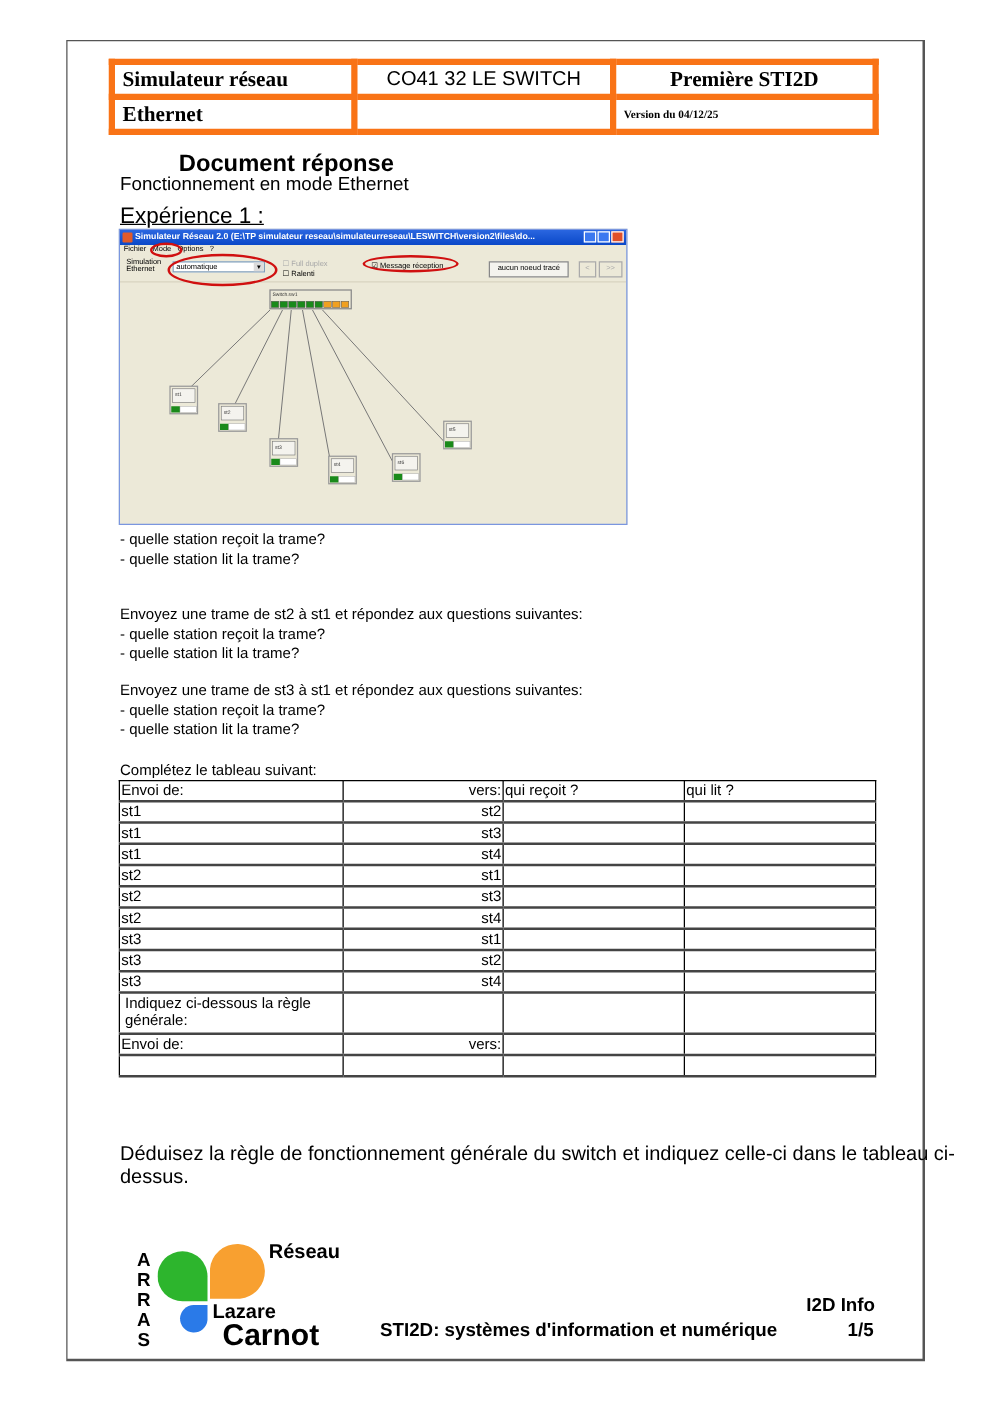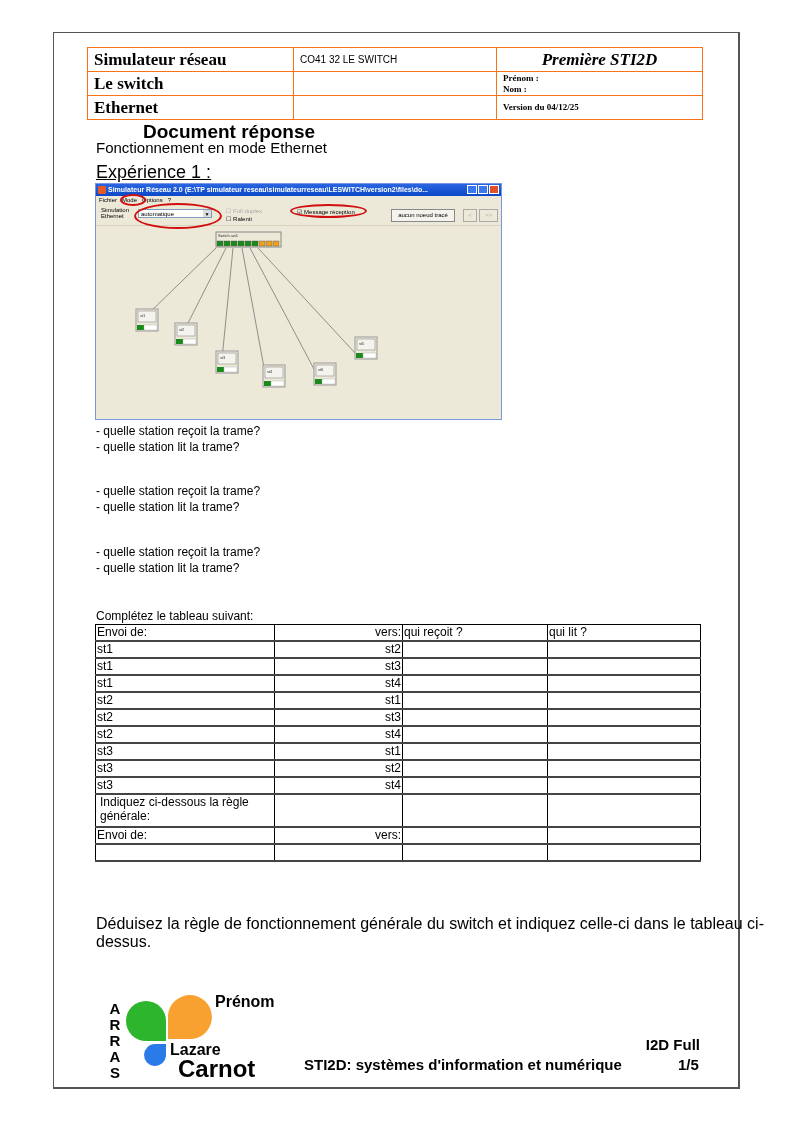--- a/index.html
+++ b/index.html
@@ -1,25 +1,25 @@
 <!DOCTYPE html>
 <html><head>
 <meta charset="utf-8">
 <style>
   html, body { margin:0; padding:0; background:#ffffff; }
   body { width:795px; height:1124px; position:relative; overflow:hidden; font-family:"Liberation Sans", sans-serif; color:#000; }
   .page-frame { position:absolute; left:53px; top:32px; width:687px; height:1057px; border:1px solid #555; border-right:2px solid #555; border-bottom:2px solid #555; box-sizing:border-box; }
 
   
   .hdr { position:absolute; left:87px; top:47px; width:616px; border-collapse:collapse; font-family:"Liberation Serif", serif; }
-  .hdr td { border:1px solid #f97316; padding:0 6px; height:23px; vertical-align:middle; }
+  .hdr td { border:5px solid #f97316; padding:0 6px; height:23px; vertical-align:middle; }
   .hdr .big { font-weight:bold; font-size:17px; }
-  .hdr .mid { font-family:"Liberation Sans", sans-serif; font-size:10px; width:190px; }
+  .hdr .mid { text-align:center; font-family:"Liberation Sans", sans-serif; font-size:16px; width:190px; }
   .hdr .right { width:193px; }
-  .hdr .title-right { text-align:center; font-weight:bold; font-size:17px;font-style:italic; }
+  .hdr .title-right { text-align:center; font-weight:bold; font-size:17px; }
   .hdr .small { font-size:9px; font-weight:bold; line-height:11px; }
 
   .doc-title { position:absolute; left:143px; top:121px; font-size:19px; font-weight:bold; }
   .subtitle { position:absolute; left:96px; top:139px; font-size:15px;text-align:right; }
   .exp { position:absolute; left:96px; top:162px; font-size:18px; text-decoration:underline; }
 
   
   .sim { position:absolute; left:95px; top:183px; width:407px; height:237px; background:#ece9d8; border:1px solid #7a96df; box-sizing:border-box; overflow:hidden; }
   .sim-titlebar { height:12px; background:linear-gradient(#2a66e0,#0a48c8); color:#fff; font-size:7px; font-weight:bold; line-height:12px; padding-left:12px; position:relative; white-space:nowrap; overflow:hidden; }
   .sim-appicon { position:absolute; left:2px; top:2px; width:8px; height:8px; background:#e05a2a; border-radius:1px; }
@@ -59,28 +59,20 @@
 <body>
 
 <div class="page-frame"></div>
 
 <table class="hdr">
   <tbody>
       <tr>
     <td class="big">Simulateur réseau</td>
     <td class="mid">CO41 32 LE SWITCH</td>
     <td class="right title-right">Première STI2D</td>
-  </tr>
-  <tr>
-    <td class="big">Le switch</td>
-    <td class="mid"></td>
-    <td class="right small">
-      <div>Prénom :</div>
-      <div>Nom :</div>
-    </td>
   </tr>
   <tr>
     <td class="big">Ethernet</td>
     <td class="mid"></td>
     <td class="right small">Version du 04/12/25</td>
   </tr>
 </tbody>
   </table>
 
 <div class="doc-title">Document réponse</div>
@@ -192,24 +184,26 @@
         </g>
       </g>
   </svg>
 </div>
 
 <div class="q" style="top:424px;">
   <div>- quelle station  reçoit la trame?</div>
   <div>- quelle station lit la trame?</div>
 </div>
 <div class="q" style="top:484px;">
+  <div>Envoyez une trame de st2 à st1 et répondez aux questions suivantes:</div>
   <div>- quelle station  reçoit la trame?</div>
   <div>- quelle station lit la trame?</div>
 </div>
 <div class="q" style="top:545px;">
+  <div>Envoyez une trame de st3 à st1 et répondez aux questions suivantes:</div>
   <div>- quelle station  reçoit la trame?</div>
   <div>- quelle station lit la trame?</div>
 </div>
 
 <div class="label-table">Complétez le tableau suivant:</div>
 
 <table class="grid">
   <tbody id="grid-body">
     <tr>
       <td class="c1">Envoi de:</td>
@@ -300,20 +294,20 @@
     <div>R</div>
     <div>R</div>
     <div>A</div>
     <div>S</div>
   </div>
   <svg class="leaf" style="left:18px;top:0;" width="90" height="80" viewBox="0 0 90 80">
     <path d="M40 48 L20 48 A20 20 0 1 1 40 28 Z" fill="#2db52d"></path>
     <path d="M42 46 L42 22 A22 22 0 1 1 66 46 Z" fill="#f8a030"></path>
     <path d="M40 51 L40 63 A11 11 0 1 1 29 51 Z" fill="#2a7ae8"></path>
   </svg>
-  <div class="lycee">Prénom</div>
+  <div class="lycee">Réseau</div>
   <div class="lazare">Lazare</div>
   <div class="carnot">Carnot</div>
 </div>
 
-<div class="footer-r1">I2D Full</div>
+<div class="footer-r1">I2D Info</div>
 <div class="footer-r2">STI2D: systèmes d'information et numérique</div>
 <div class="footer-page">1/5</div>
 
 </body></html>

